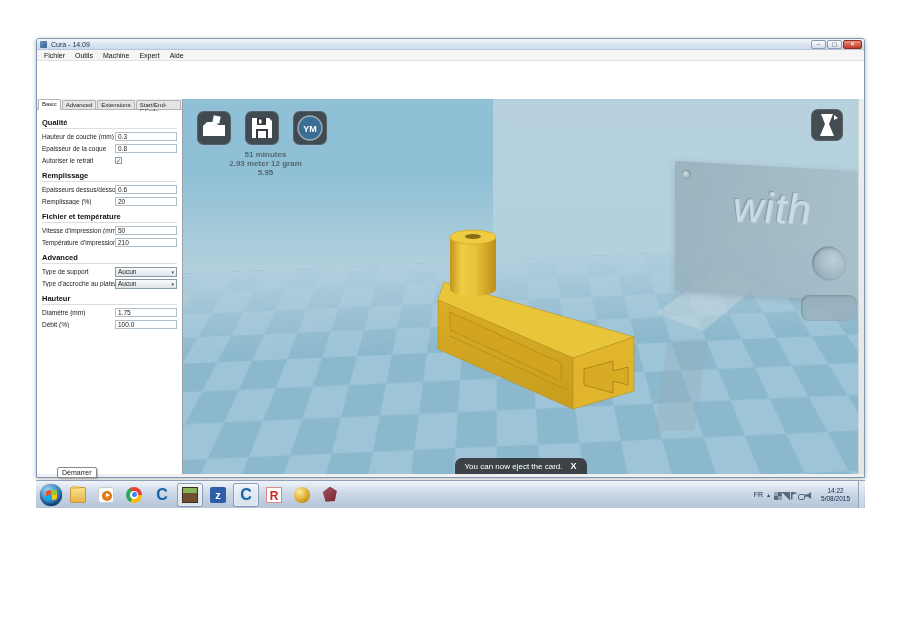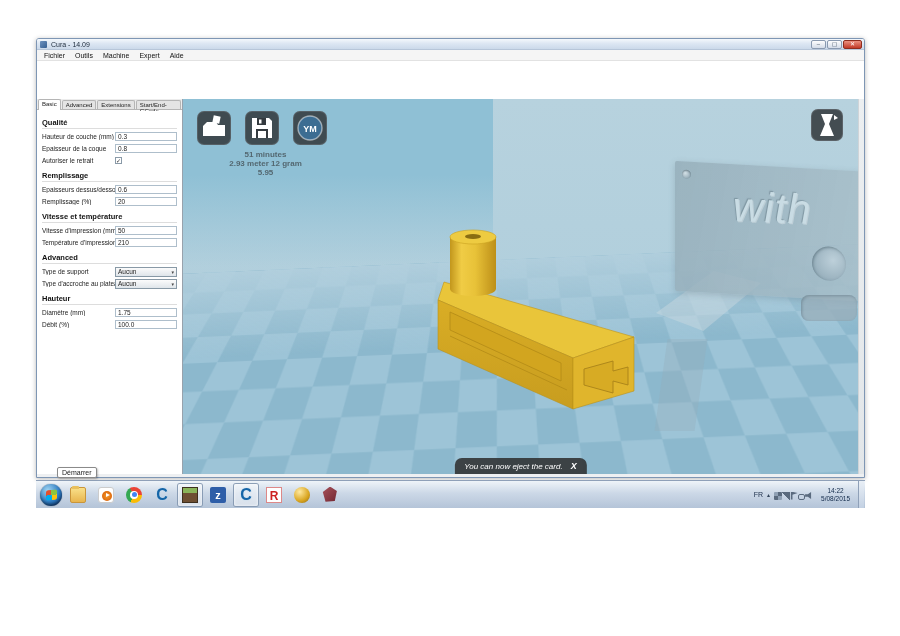--- a/index.html
+++ b/index.html
@@ -71,21 +71,21 @@
   .plate-slot{position:absolute;left:618px;top:196px;width:56px;height:26px;border-radius:8px;
     background:rgba(152,174,186,.75);box-shadow:inset 1px 1px 3px rgba(70,92,104,.4);}
   .glass-foot{position:absolute;left:473px;top:172px;width:105px;height:60px;
     clip-path:polygon(0 70%,55% 0,100% 20%,45% 100%);background:rgba(205,218,224,.45);}
   .ghost-strip{position:absolute;left:478px;top:240px;width:40px;height:92px;transform:skewX(-8deg);
     background:rgba(150,170,182,.32);}
 
   .model-svg{position:absolute;left:250px;top:125px;}
 
   .notif{position:absolute;left:50%;transform:translateX(-50%);bottom:0;height:16px;padding:0 10px;
-    background:rgba(43,43,43,.85);border-radius:7px 7px 0 0;color:#fff;font-size:8px;display:flex;align-items:center;gap:8px;font-style:italic;}
+    background:rgba(43,43,43,.85);border-radius:7px 7px 0 0;color:#fff;font-size:8px;display:flex;align-items:center;gap:8px;}
   .notif .x{font-weight:bold;font-size:9px;}
 
   
   .taskbar{position:absolute;left:0;top:442px;width:829px;height:28px;
     background:linear-gradient(#eff4f9,#ccd8e7 45%,#b4c4d8);border-top:1px solid #8fa0b8;display:flex;align-items:center;}
   .task-items{display:flex;align-items:center;gap:4px;padding-left:4px;height:100%;}
   .orb{width:22px;height:22px;border-radius:50%;display:flex;align-items:center;justify-content:center;
     background:radial-gradient(circle at 35% 28%,#9fd4f2,#2e7cc2 55%,#123f7d 85%);
     box-shadow:inset 0 -2px 3px rgba(0,0,0,.4),0 0 1px #456;}
   .orb .flag{width:11px;height:10px;border-radius:2px;transform:skewY(-6deg);
@@ -184,21 +184,21 @@
                 <span class="sval">
                   <input class="sinp" value="0.6" style="">
                 </span>
               </div>
               <div class="srow">
                 <span class="slabel">Remplissage (%)</span>
                 <span class="sval">
                   <input class="sinp" value="20" style="">
                 </span>
               </div>
-              <div class="stitle">Vitesse et température</div>
+              <div class="stitle">Fichier et température</div>
               <div class="srow">
                 <span class="slabel">Vitesse d'impression (mm/s)</span>
                 <span class="sval">
                   <input class="sinp" value="50" style="">
                 </span>
               </div>
               <div class="srow">
                 <span class="slabel">Température d'impression (°C)</span>
                 <span class="sval">
                   <input class="sinp" value="210" style="">

